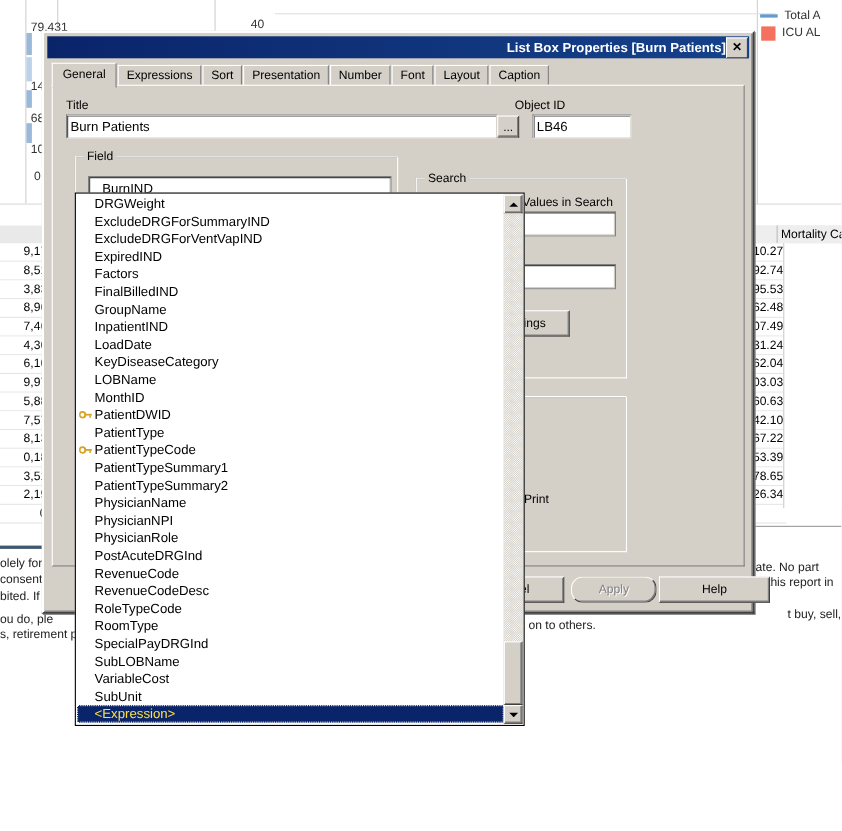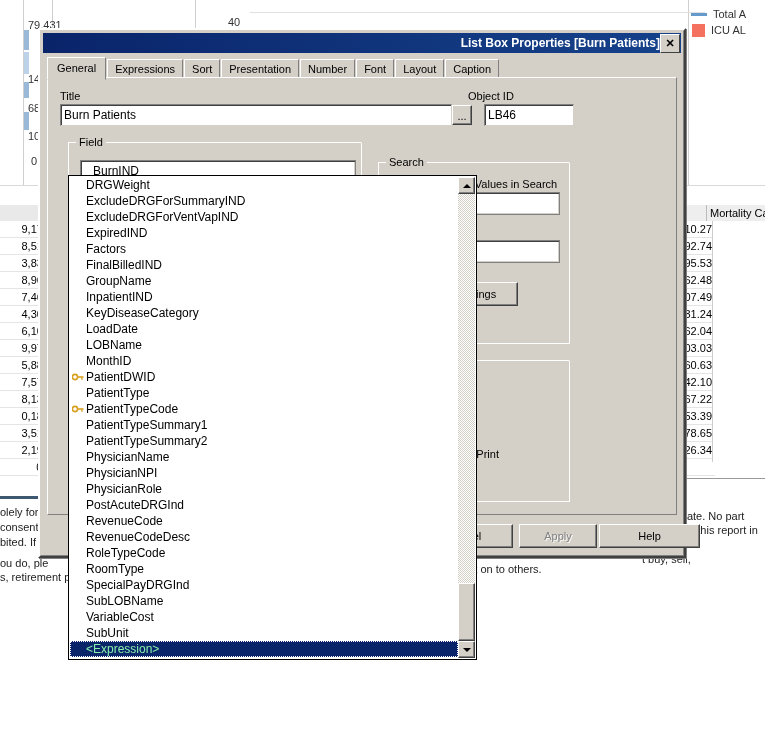--- a/index.html
+++ b/index.html
@@ -391,21 +391,21 @@
     font-size: 12px;
     font-family: "Liberation Sans", sans-serif;
     padding-left: 16px;
     white-space: nowrap;
     position: relative;
     cursor: default;
     color: #000;
   }
   .dd-item.selected {
     background: #0a246a;
-    color: #86efac;
+    color: #fde047;
     outline: 1px dotted #ffffff;
     outline-offset: -1px;
   }
   .dd-key {
     position: absolute;
     left: 2px;
     top: 3px;
     width: 12px;
     height: 10px;
     line-height: 10px;
@@ -545,21 +545,21 @@
   <div class="bg-rule" style="left:660px; top:478px; width:105px; height:1px; background:#999;"></div>
 
   <div class="bg-disclaimer" style="left:0; top:505px;">olely for in</div>
   <div class="bg-disclaimer" style="left:0; top:520px;">consent o</div>
   <div class="bg-disclaimer" style="left:0; top:535px;">bited. If y</div>
   <div class="bg-disclaimer" style="left:0; top:556px;">ou do, ple</div>
   <div class="bg-disclaimer" style="left:0; top:570px;">s, retirement pla</div>
 
   <div class="bg-disclaimer" style="left:682px; top:509px;">liate. No part</div>
   <div class="bg-disclaimer" style="left:682px; top:523px;">ed this report in</div>
-  <div class="bg-disclaimer" style="left:642px; top:552px;">t buy, sell,</div>
+  <div class="bg-disclaimer" style="left:716px; top:552px;">t buy, sell,</div>
   <div class="bg-disclaimer" style="left:390px; top:562px;">rmation, or pass it on to others.</div>
 
 </div>
 
 <div id="dialog">
   <div id="dialog-inner">
 
     <div class="titlebar">
       <span class="titlebar-text">List Box Properties [Burn Patients]</span>
       <div class="title-close">✕</div>
@@ -611,38 +611,38 @@
       <div class="btn" style="left:400px; top:204px; width:70px; height:24px;">ttings</div>
 
       <div class="groupbox" style="left:330px; top:282px; width:192px; height:142px;">
         <div class="gb-inner"></div>
       </div>
       <div class="lbl" style="left:410px; top:370px;">ent Print</div>
 
     </div>
 
     <div class="btn" style="left:400px; top:493px; width:72px; height:24px;">el</div>
-    <div class="btn disabled" style="left:478px; top:493px; width:78px; height:24px;">Apply</div>
+    <div class="btn disabled" style="left:478px; top:493px; width:78px; height:24px;border-radius:11px;">Apply</div>
     <div class="btn" style="left:558px; top:493px; width:101px; height:24px;">Help</div>
 
   </div>
 </div>
 
 <div id="dropdown">
   <div id="dd-list">
       <div class="dd-item"><span>DRGWeight</span></div>
       <div class="dd-item"><span>ExcludeDRGForSummaryIND</span></div>
       <div class="dd-item"><span>ExcludeDRGForVentVapIND</span></div>
       <div class="dd-item"><span>ExpiredIND</span></div>
       <div class="dd-item"><span>Factors</span></div>
       <div class="dd-item"><span>FinalBilledIND</span></div>
       <div class="dd-item"><span>GroupName</span></div>
       <div class="dd-item"><span>InpatientIND</span></div>
+      <div class="dd-item"><span>LoadDate</span></div>
       <div class="dd-item"><span>KeyDiseaseCategory</span></div>
-      <div class="dd-item"><span>LoadDate</span></div>
       <div class="dd-item"><span>LOBName</span></div>
       <div class="dd-item"><span>MonthID</span></div>
       <div class="dd-item"><span class="dd-key">
           <svg class="key-svg" width="12" height="10" viewBox="0 0 12 10">
             <circle cx="3" cy="5" r="2.6" fill="none" stroke="#d8a11f" stroke-width="1.6"></circle>
             <rect x="5" y="4.2" width="6.5" height="1.6" fill="#d8a11f"></rect>
             <rect x="9.2" y="5.6" width="1.4" height="2.2" fill="#d8a11f"></rect>
           </svg>
         </span><span>PatientDWID</span></div>
       <div class="dd-item"><span>PatientType</span></div>

